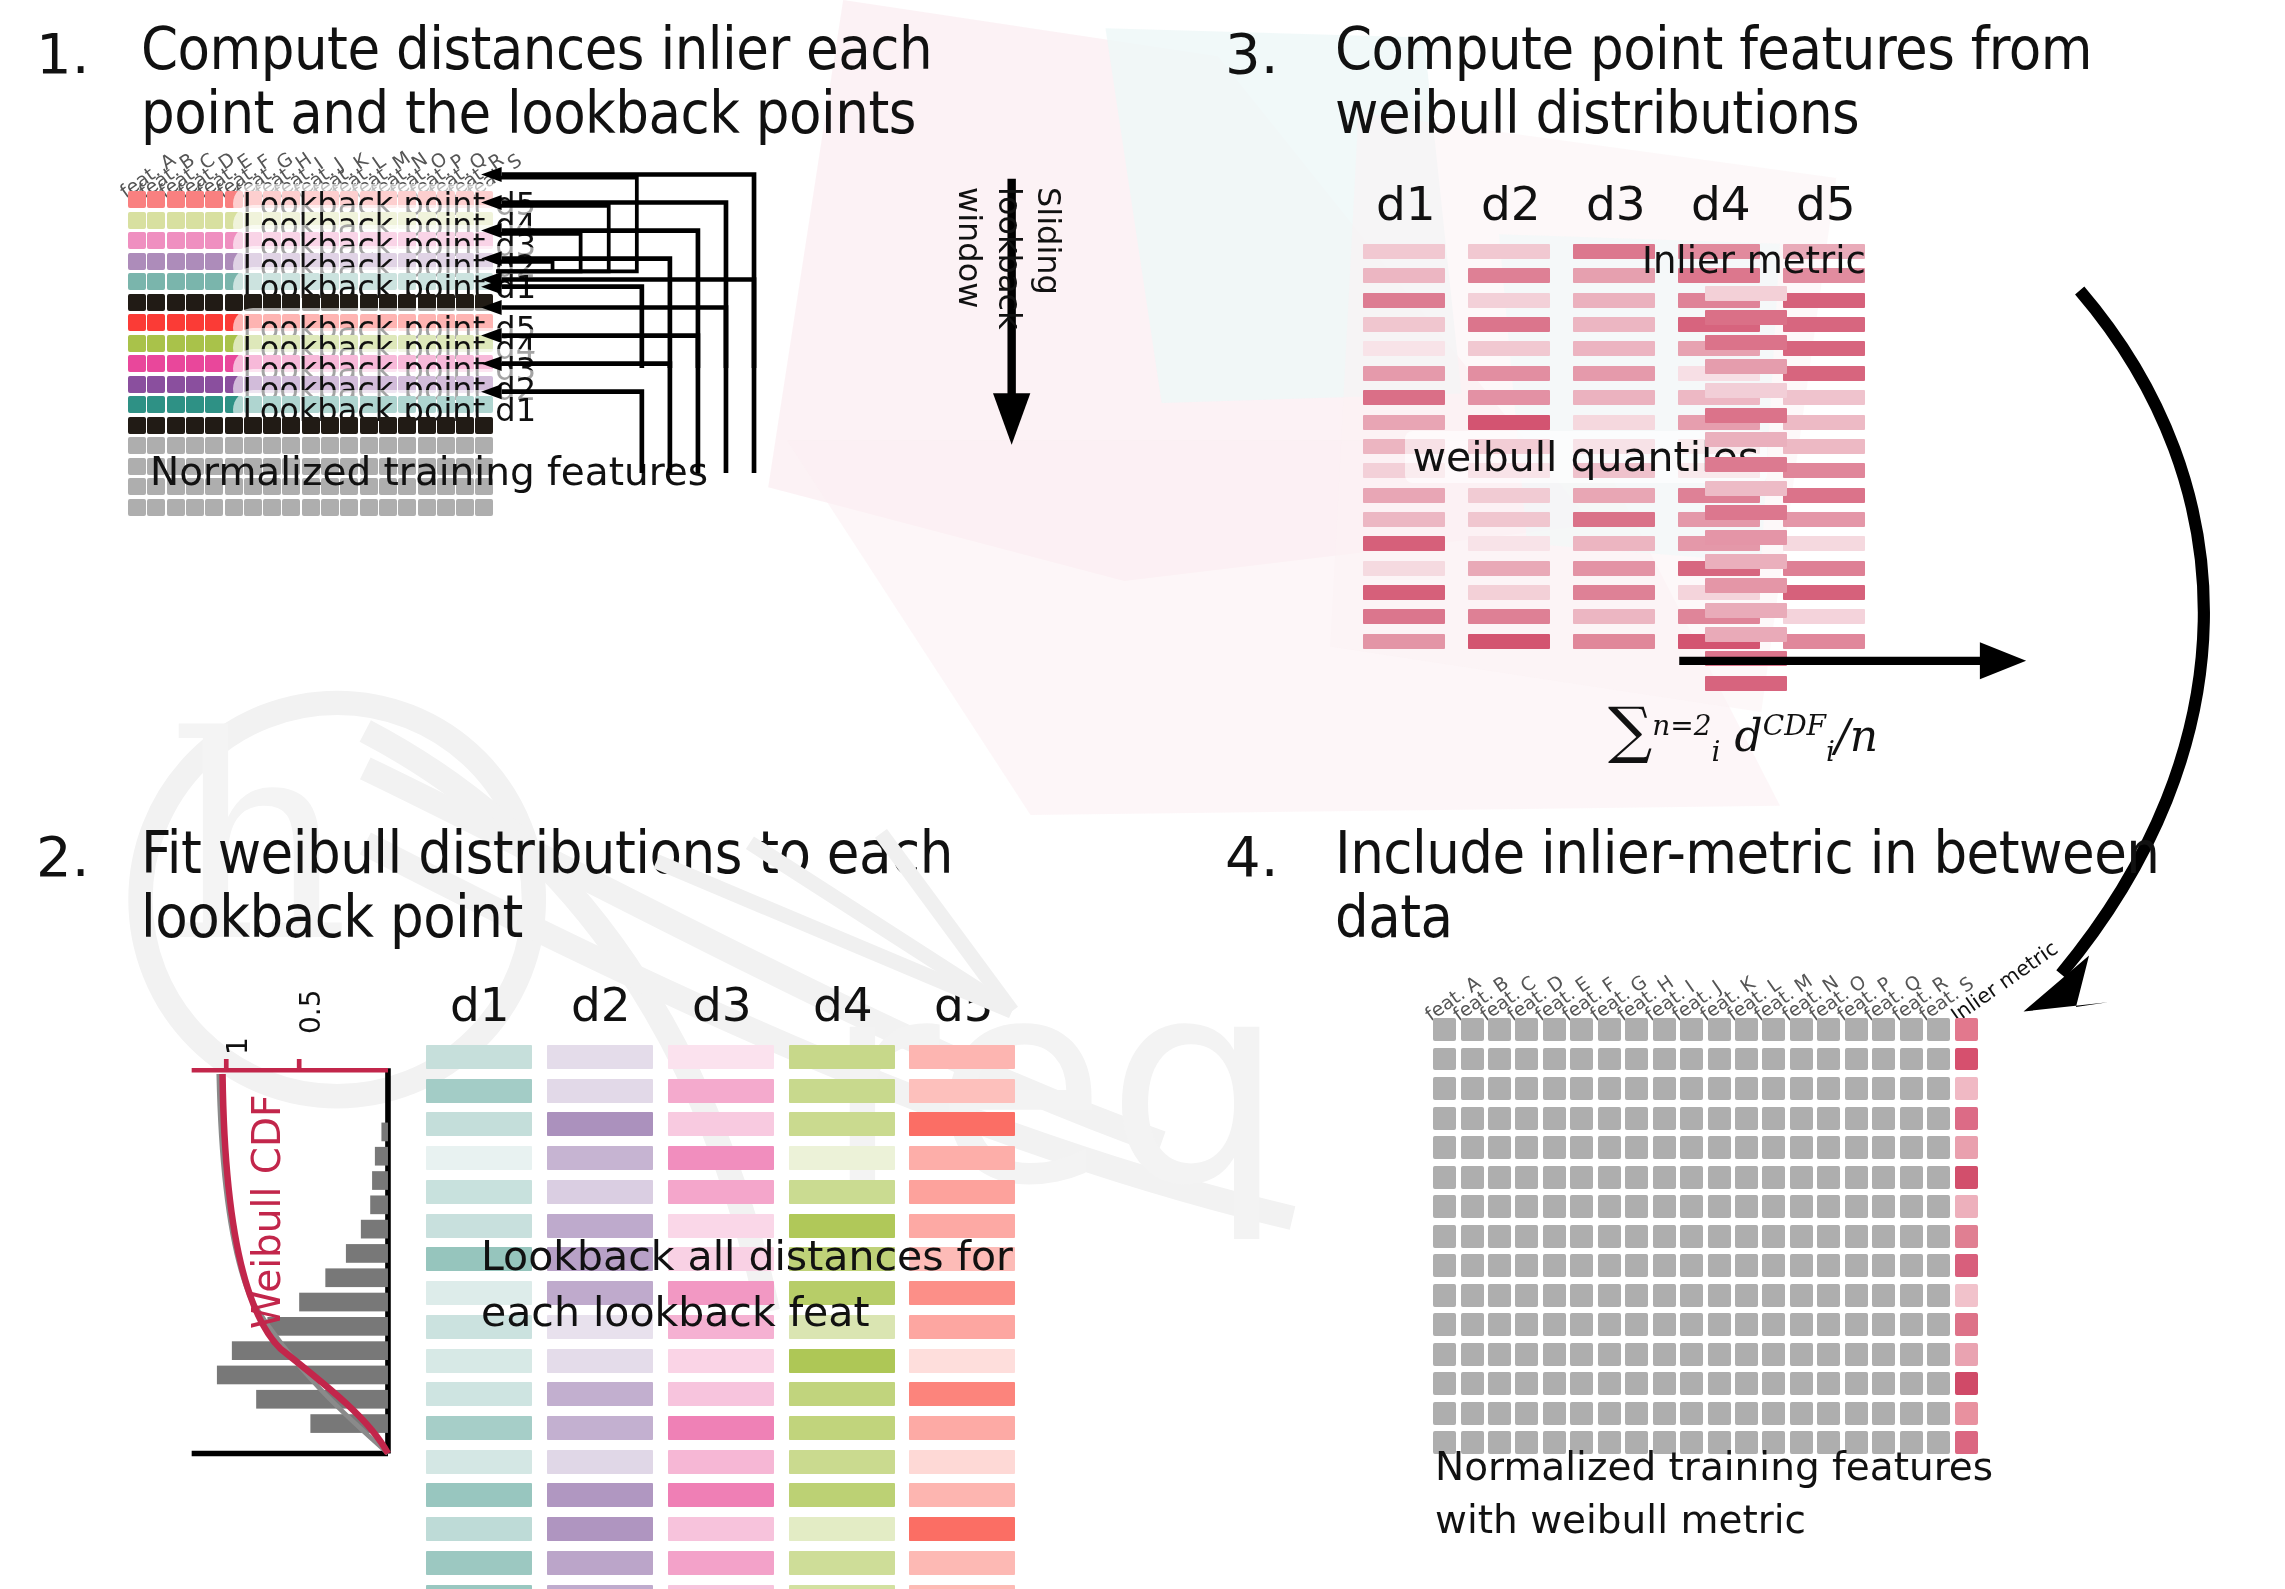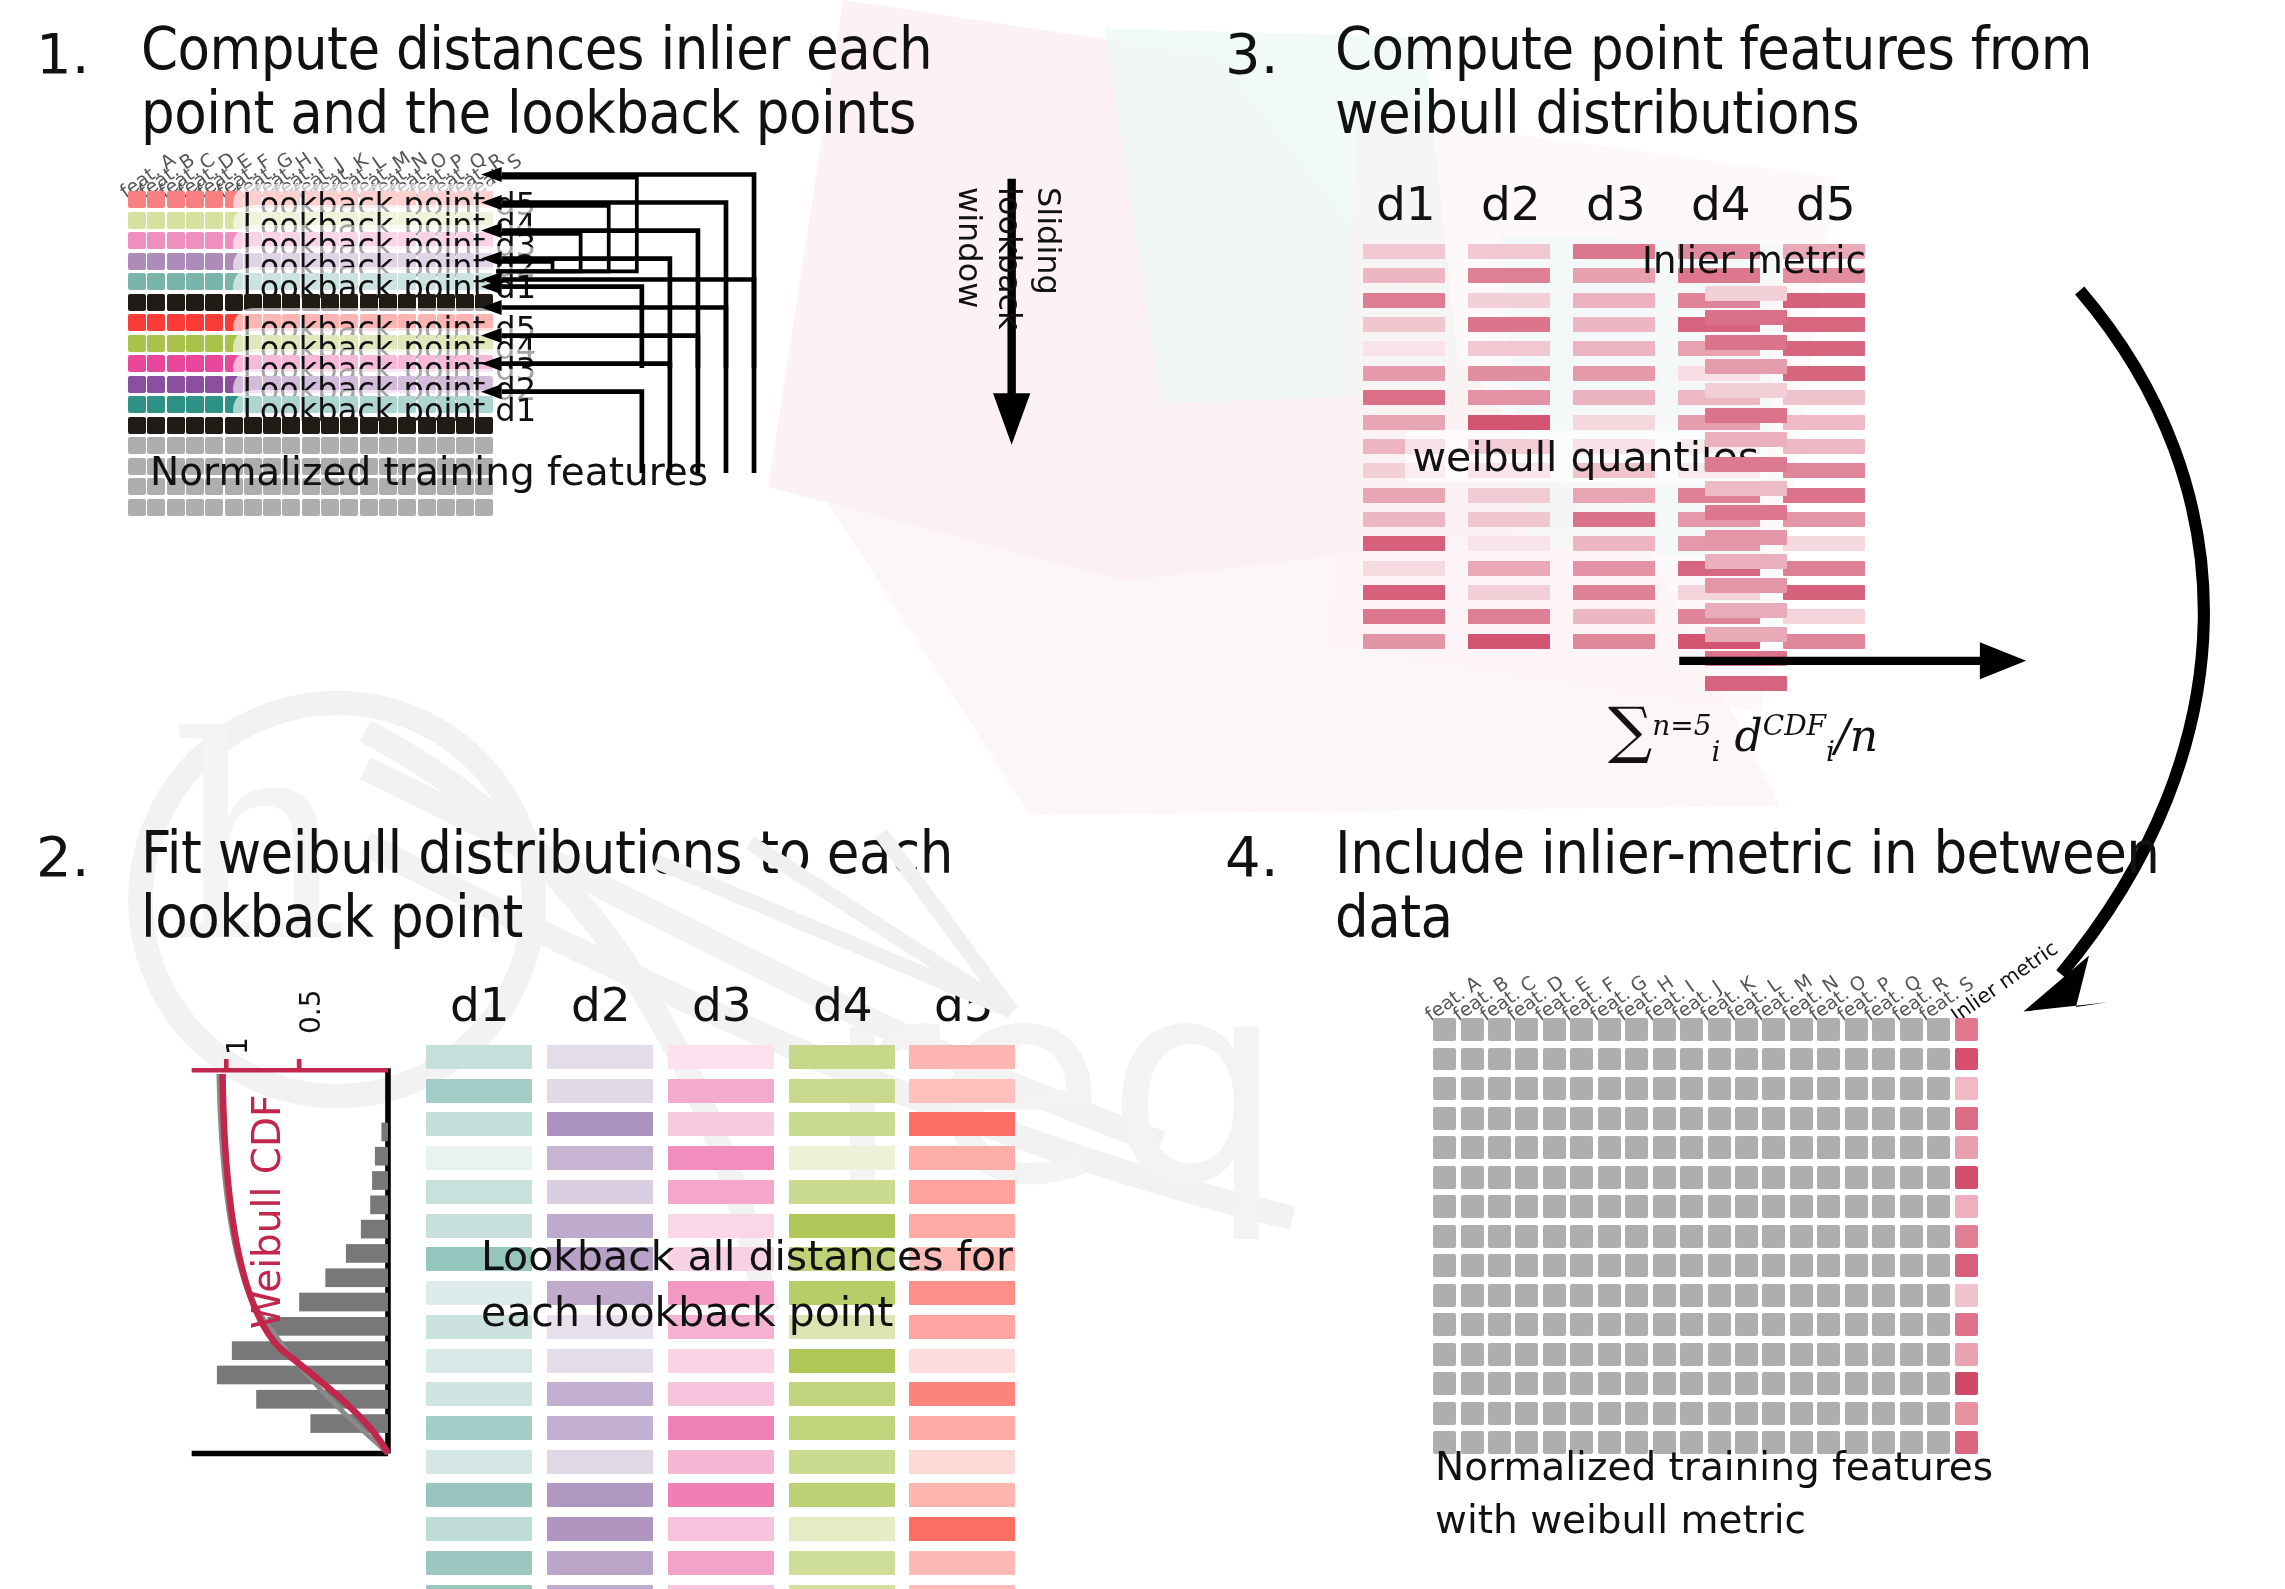--- a/index.html
+++ b/index.html
@@ -597,21 +597,21 @@
     <div class="bar" style="left: 0px; top: 341px; width: 82px; height: 15px; background: rgb(233, 170, 184);"></div>
     <div class="bar" style="left: 0px; top: 365px; width: 82px; height: 15px; background: rgb(219, 117, 140);"></div>
     <div class="bar" style="left: 0px; top: 390px; width: 82px; height: 15px; background: rgb(215, 100, 126);"></div>
   </div>
 
 <svg style="left:1677px;top:646px;width:356px;height:37px;" viewBox="0 0 380 40" width="356" height="37">
   <line x1="0" y1="16" x2="330" y2="16" stroke="#000" stroke-width="9"></line>
   <polygon points="375,16 325,-4 325,36" fill="#000"></polygon>
 </svg>
 <div class="formula" style="left:1608px;top:693px;">
-  <span class="big">∑</span><span class="up">n=5</span><span class="dn">i</span>&nbsp;<span>d</span><span class="up">CDF</span><span class="dn">i</span><span>/n</span>
+  <span class="big">∑</span><span class="up">n=2</span><span class="dn">i</span>&nbsp;<span>d</span><span class="up">CDF</span><span class="dn">i</span><span>/n</span>
 </div>
 
 <svg style="left:1780px;top:262px;width:487px;height:778px;" viewBox="0 0 520 830" width="487" height="778">
   <path d="M320 30 C 500 240, 500 520, 300 760" stroke="#000" stroke-width="13" fill="none"></path>
   <polygon points="260,800 330,740 316,795 350,790" fill="#000"></polygon>
 </svg>
 
 <div class="step-num" style="left:36px;top:824px;">2.</div>
 <div class="step-title" style="left:141px;top:821px;width:937px;white-space:pre-line;">Fit weibull distributions to each
 lookback point</div>
@@ -733,21 +733,21 @@
     <div class="bar" style="left: 483px; top: 337px; width: 106px; height: 24px; background: rgb(252, 132, 124);"></div>
     <div class="bar" style="left: 483px; top: 371px; width: 106px; height: 24px; background: rgb(253, 170, 165);"></div>
     <div class="bar" style="left: 483px; top: 405px; width: 106px; height: 24px; background: rgb(254, 217, 214);"></div>
     <div class="bar" style="left: 483px; top: 438px; width: 106px; height: 24px; background: rgb(253, 181, 176);"></div>
     <div class="bar" style="left: 483px; top: 472px; width: 106px; height: 24px; background: rgb(251, 110, 100);"></div>
     <div class="bar" style="left: 483px; top: 506px; width: 106px; height: 24px; background: rgb(253, 185, 180);"></div>
     <div class="bar" style="left: 483px; top: 540px; width: 106px; height: 24px; background: rgb(253, 186, 181);"></div>
   </div>
 
 <div class="overlay-text" style="left:481px;top:1232px;">Lookback all distances for</div>
-<div class="overlay-text" style="left:481px;top:1288px;">each lookback point</div>
+<div class="overlay-text" style="left:481px;top:1288px;">each lookback feat</div>
 
 <svg style="left:600px;top:824px;width:487px;height:234px;" viewBox="0 0 520 250" width="487" height="234">
   <g stroke="#f0f0f0" stroke-width="16" fill="none">
     <path d="M440 200 L 60 40"></path>
     <path d="M440 200 L 160 20"></path>
     <path d="M440 200 L 300 10"></path>
   </g>
 </svg>
 
 <div class="step-num" style="left:1225px;top:824px;">4.</div>

